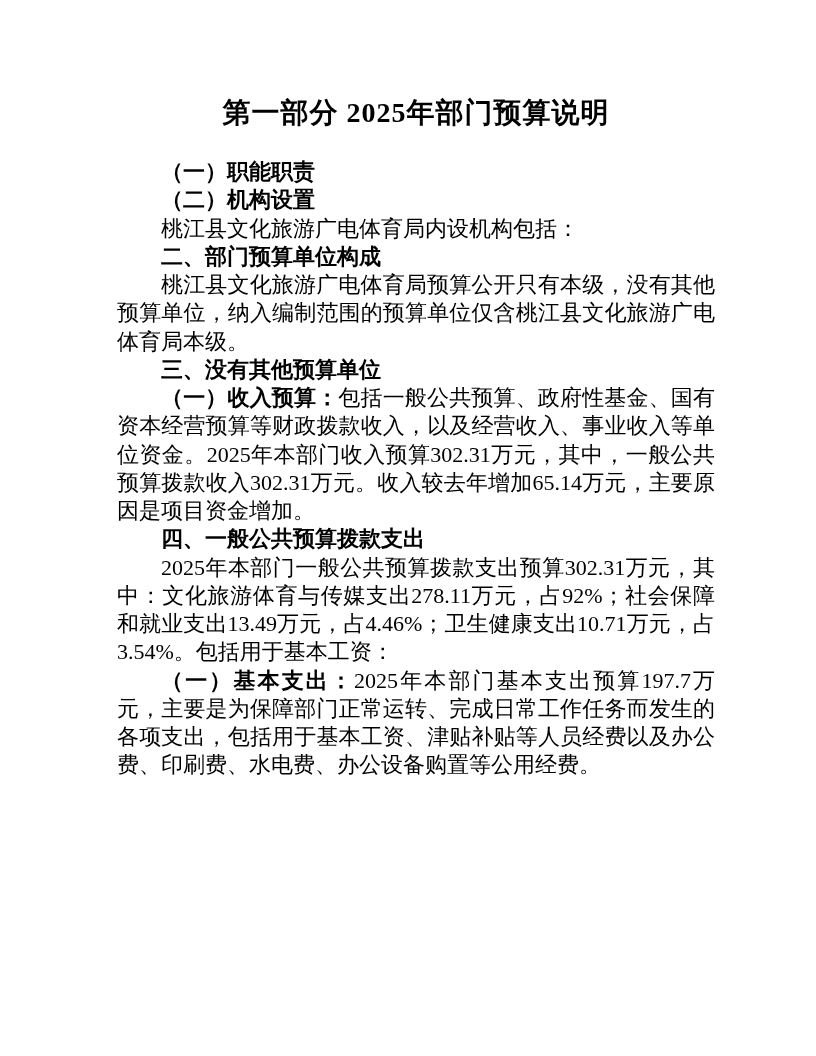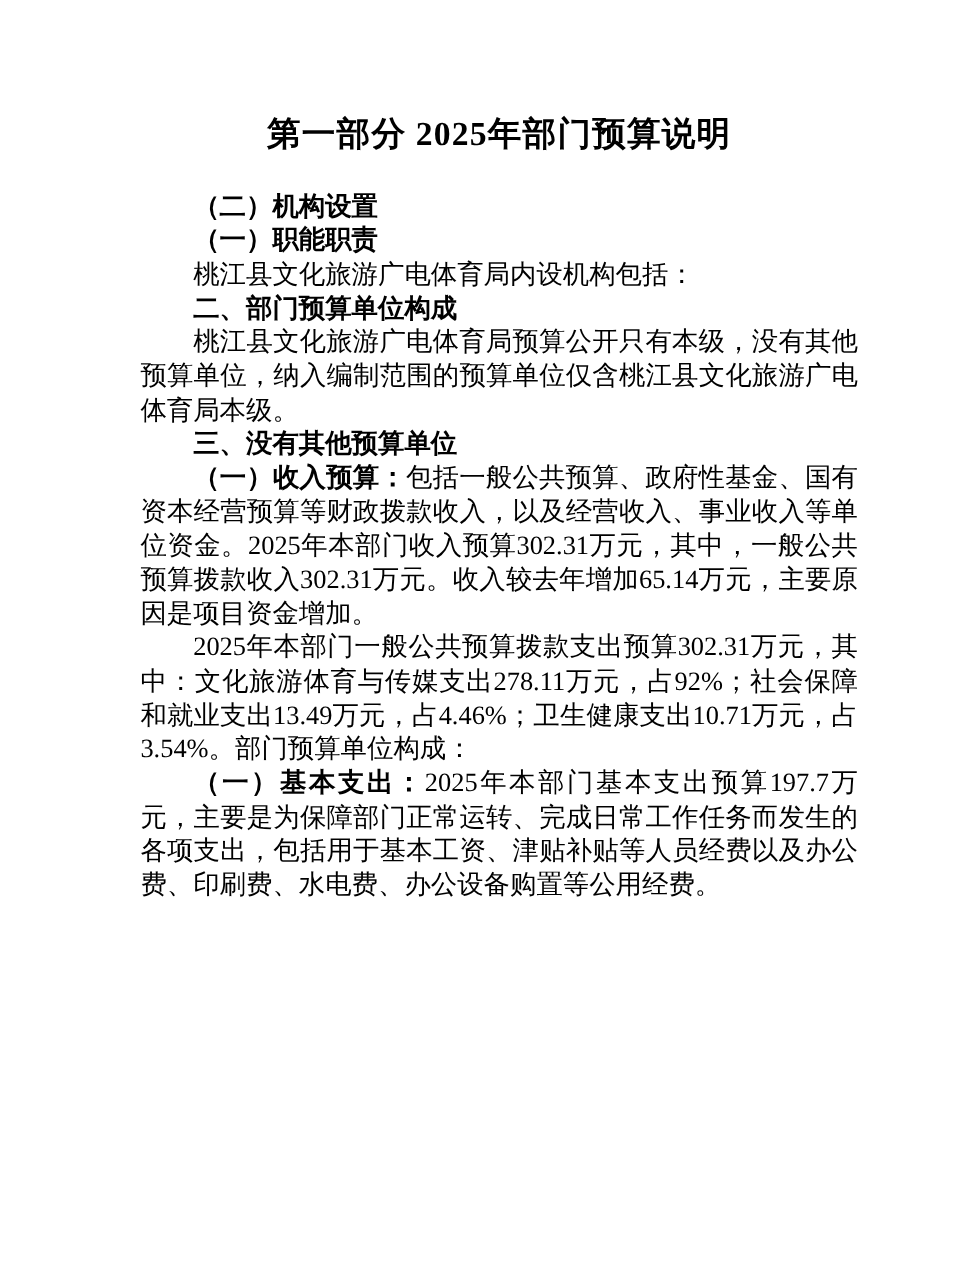--- a/index.html
+++ b/index.html
@@ -43,37 +43,38 @@
   }
 </style>
 </head>
 <body>
 
 <div class="page">
   <h1 class="doc-title">第一部分 2025年部门预算说明</h1>
 
   <div class="doc-body">
 
+    <p class="heading">（一）职能职责</p>
+
     <p class="heading">（二）机构设置</p>
-
-    <p class="heading">（一）职能职责</p>
 
     <p>桃江县文化旅游广电体育局内设机构包括：</p>
 
     <p class="heading">二、部门预算单位构成</p>
 
     <p>桃江县文化旅游广电体育局预算公开只有本级，没有其他预算单位，纳入编制范围的预算单位仅含桃江县文化旅游广电体育局本级。</p>
 
     <p class="heading">三、没有其他预算单位</p>
 
     <p>
       <span class="lead">（一）收入预算：</span><span>包括一般公共预算、政府性基金、国有资本经营预算等财政拨款收入，以及经营收入、事业收入等单位资金。2025年本部门收入预算302.31万元，其中，一般公共预算拨款收入302.31万元。收入较去年增加65.14万元，主要原因是项目资金增加。</span>
     </p>
 
 
+    <p class="heading">四、一般公共预算拨款支出</p>
 
-    <p>2025年本部门一般公共预算拨款支出预算302.31万元，其中：文化旅游体育与传媒支出278.11万元，占92%；社会保障和就业支出13.49万元，占4.46%；卫生健康支出10.71万元，占3.54%。部门预算单位构成：</p>
+    <p>2025年本部门一般公共预算拨款支出预算302.31万元，其中：文化旅游体育与传媒支出278.11万元，占92%；社会保障和就业支出13.49万元，占4.46%；卫生健康支出10.71万元，占3.54%。包括用于基本工资：</p>
 
     <p>
       <span class="lead">（一）基本支出：</span><span>2025年本部门基本支出预算197.7万元，主要是为保障部门正常运转、完成日常工作任务而发生的各项支出，包括用于基本工资、津贴补贴等人员经费以及办公费、印刷费、水电费、办公设备购置等公用经费。</span>
     </p>
   </div>
 </div>
 
 </body></html>

